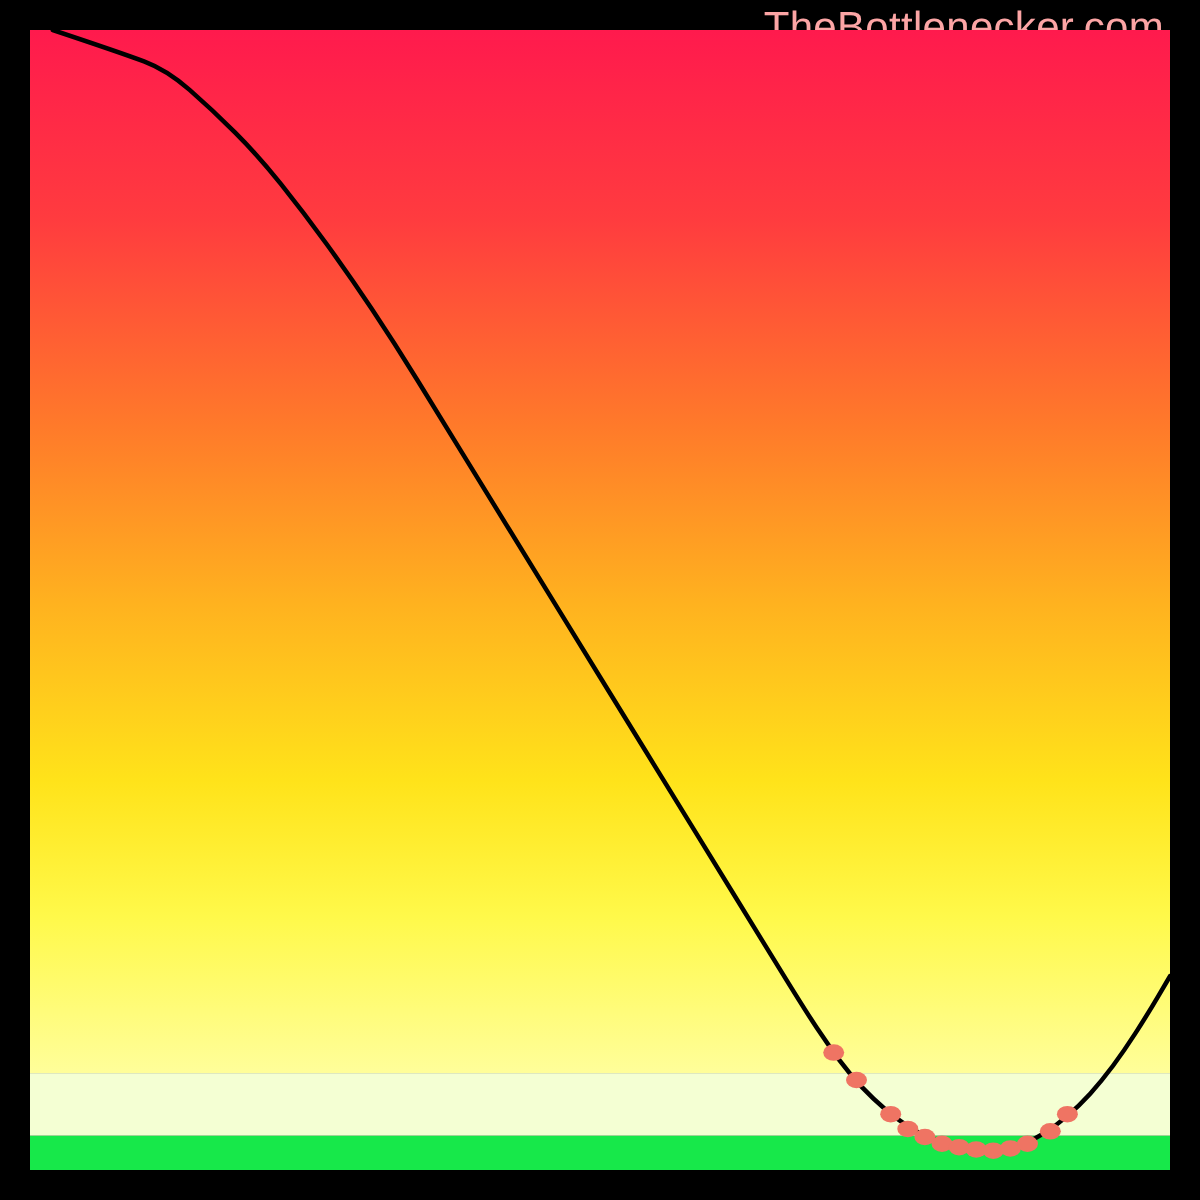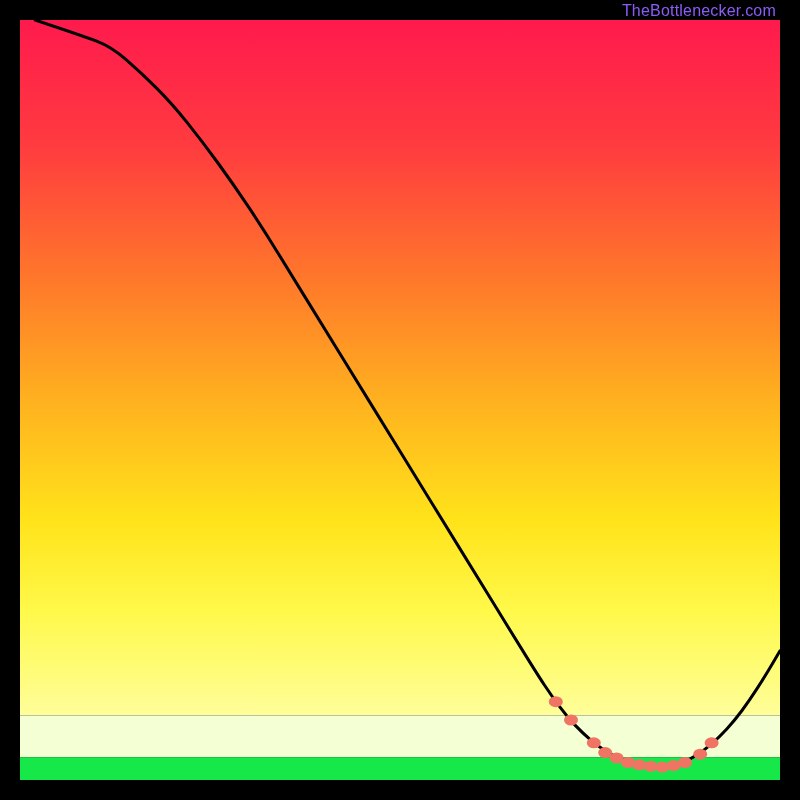--- a/index.html
+++ b/index.html
@@ -23,22 +23,22 @@
     position: absolute;
     left: 0;
     top: 0;
     width: 760px;
     height: 760px;
   }
   .watermark {
     position: absolute;
     top: 2px;
     right: 24px;
-    color: #8b5cf6;
-    font-size: 16px;
+    color: #fca5a5;
+    font-size: 28px;
     font-weight: 500;
     letter-spacing: 0.2px;
   }
 </style>
 </head>
 <body>
 
 <div class="watermark">TheBottlenecker.com</div>
 
 <div class="frame">

